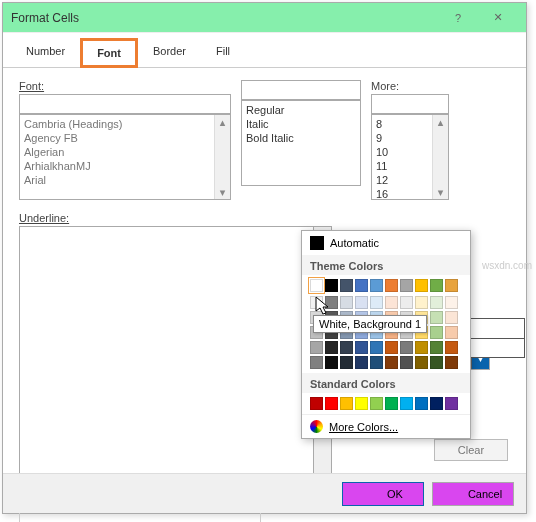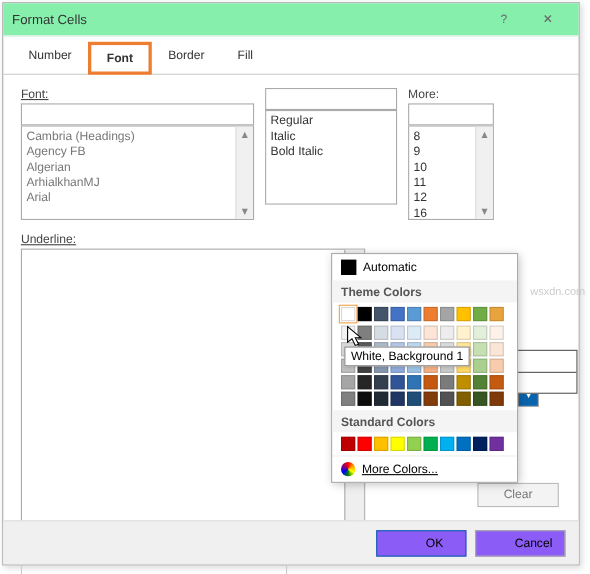--- a/index.html
+++ b/index.html
@@ -23,21 +23,21 @@
   .und-input { flex: 0 0 265px; height: 20px; border: 1px solid #aaa; display: flex; }
   .und-inp { flex: 1; }
   .dd-btn { width: 18px; border-left: 1px solid #aaa; display: flex; align-items: center; justify-content: center; background: #efefef; }
   .color-combo { width: 138px; height: 20px; border: 1px solid #aaa; display: flex; align-items: center; margin-top: 2px; }
   .auto-sw { width: 14px; height: 14px; background: #000; margin: 0 6px 0 4px; }
   .color-combo .dd { width: 18px; height: 100%; border-left: 1px solid #666; background: #0a64ad; display: flex; align-items: center; justify-content: center; color: #fff; font-size: 8px; }
   .effects-group { border: 1px solid #ccc; margin-top: 16px; padding: 10px 12px 10px 12px; width: 242px; position: relative; }
   .effects-group .legend { position: absolute; top: -8px; left: 8px; background: #fff; padding: 0 4px; color: #444; }
   .clear-btn { position: absolute; right: 18px; bottom: 52px; width: 74px; height: 22px; border: 1px solid #bbb; background: #f3f3f3; text-align: center; line-height: 20px; color: #777; }
   .footer { position: absolute; left: 0; right: 0; bottom: 0; height: 40px; border-top: 1px solid #ddd; background: #f0f0f0; display: flex; justify-content: flex-end; align-items: center; gap: 8px; padding-right: 12px; }
-  .footer .fbtn { width: 82px; height: 24px; border: 1px solid #aaa; background: #8b5cf6; text-align: center; line-height: 22px; padding-left: 24px; }
+  .footer .fbtn { width: 82px; height: 24px; border: 1px solid #aaa; background: #d946ef; text-align: center; line-height: 22px; padding-left: 24px; }
   .footer .fbtn.primary { border-color: #0a64ad; }
   
   .popup { position: absolute; left: 301px; top: 230px; width: 170px; background: #fff; border: 1px solid #aaa; box-shadow: 2px 2px 8px rgba(0,0,0,0.25); }
   .popup-row { display: flex; align-items: center; padding: 5px 8px; gap: 6px; }
   .popup .hdr { font-weight: bold; color: #555; padding: 5px 8px 3px; background: #f4f4f4; }
   .swatches { display: flex; flex-wrap: wrap; gap: 2px; padding: 4px 8px; }
   .swatch { width: 13px; height: 13px; border: 1px solid rgba(0,0,0,0.15); }
   .swatch.sel { position: relative; }
   .swatch.sel::after { content: ""; position: absolute; inset: -3px; border: 1px solid #f2a145; }
   .more { width: 13px; height: 13px; background: conic-gradient(red,orange,yellow,green,blue,purple,red); border-radius: 50%; }

